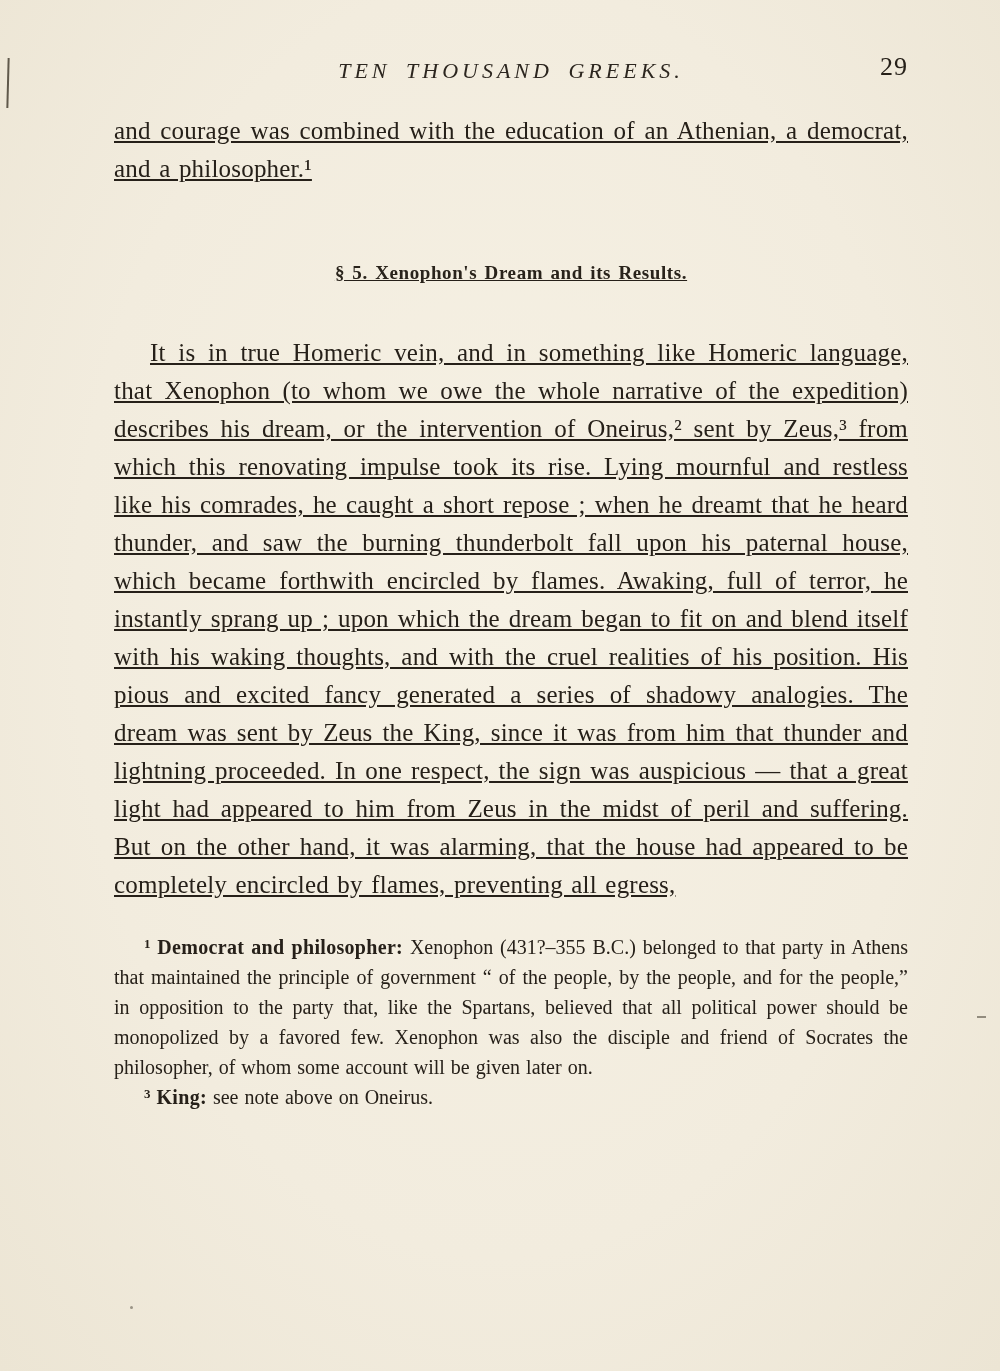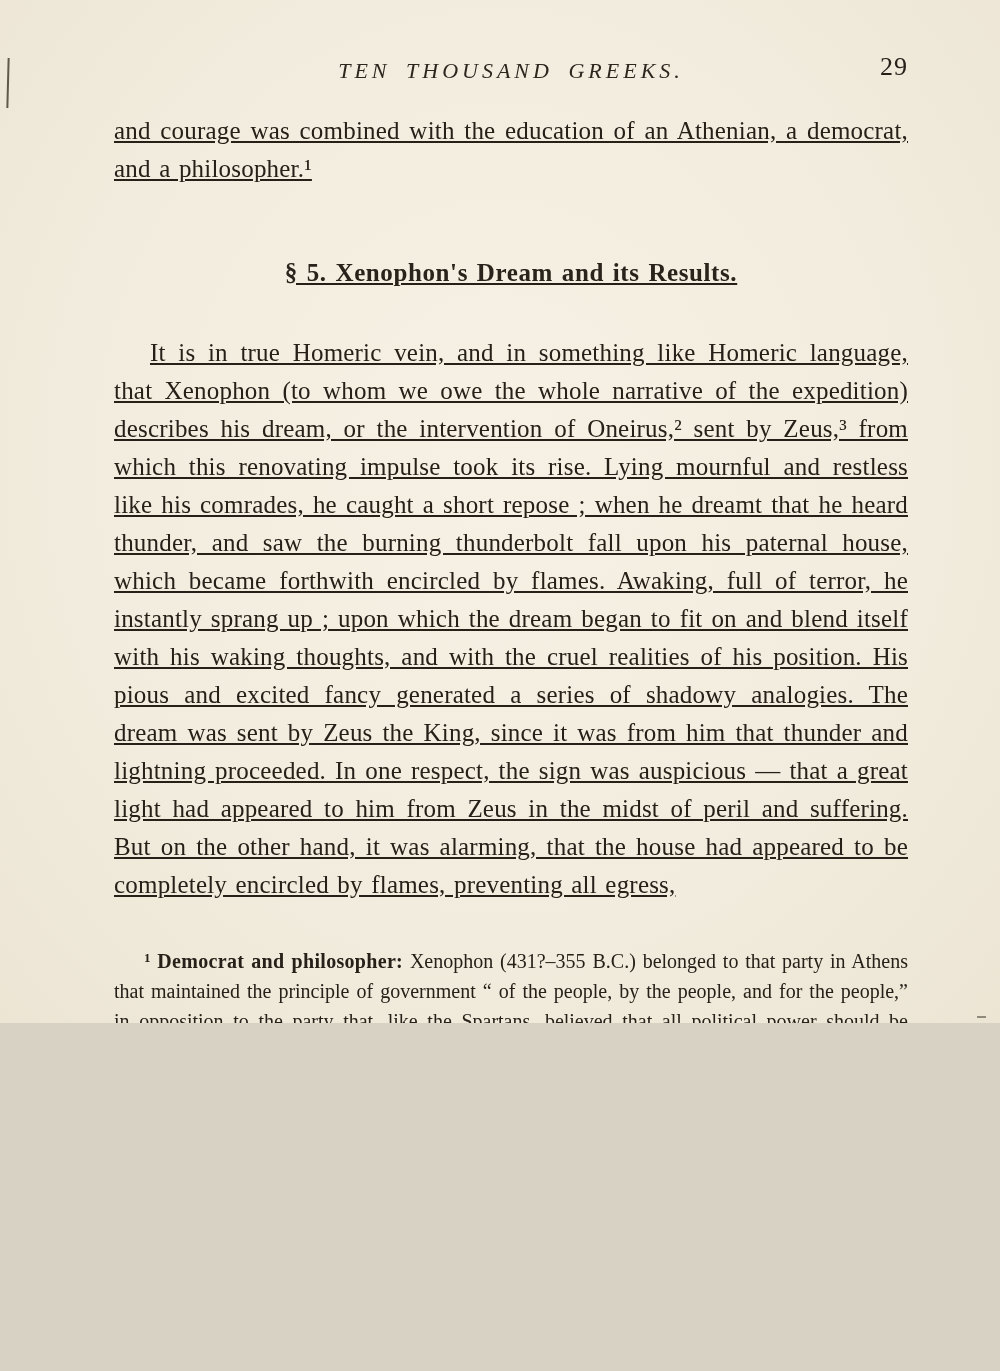--- a/index.html
+++ b/index.html
@@ -3,21 +3,21 @@
 <meta charset="utf-8">
 <style>
   html, body {
     margin: 0;
     padding: 0;
     background: #d8d2c4;
   }
   .page {
     position: relative;
     width: 1000px;
-    height: 1023px;
+    height: 1371px;
     margin: 0 auto;
     background: #f3eee0;
     background-image: radial-gradient(ellipse at 50% 45%, #f6f1e4 0%, #f2ecde 60%, #ece5d4 100%);
     color: #262019;
     font-family: "Liberation Serif", "DejaVu Serif", serif;
     overflow: hidden;
     box-sizing: border-box;
     padding: 58px 92px 0 114px;
   }
   .running-header {
@@ -50,32 +50,32 @@
     text-align: justify;
     word-spacing: 2px;
     letter-spacing: 0.2px;
     text-decoration: underline;
   }
   p { margin: 0; }
   .continuation { margin-top: 28px; }
   .section-heading {
     text-align: center;
     font-weight: bold;
-    font-size: 25px;
+    font-size: 19px;
     letter-spacing: 0.6px;
     word-spacing: 2px;
     margin-top: 66px;
     color: #29231b;
   }
   .main-paragraph {
     margin-top: 42px;
     text-indent: 36px;
   }
   .footnotes {
-    margin-top: 42px;
+    margin-top: 28px;
     font-size: 20px;
     line-height: 30px;
     text-align: justify;
     word-spacing: 1px;
   }
   .footnote { text-indent: 30px; }
   .footnote + .footnote { margin-top: 0; }
   .footnote sup {
     font-size: 13px;
     line-height: 0;

